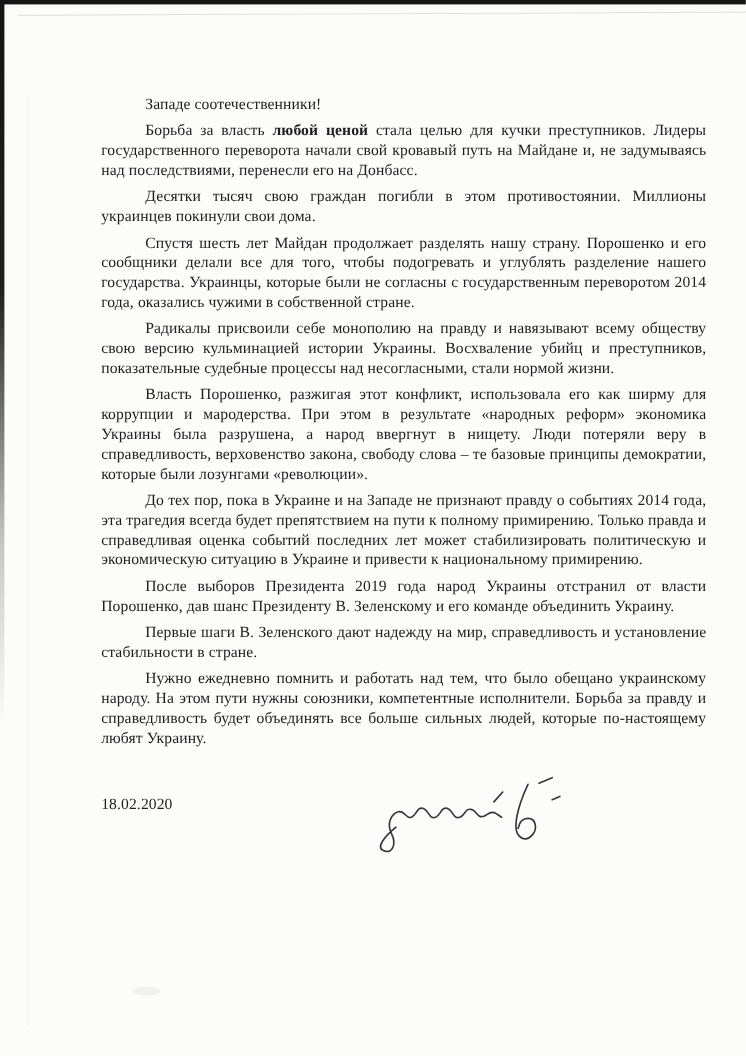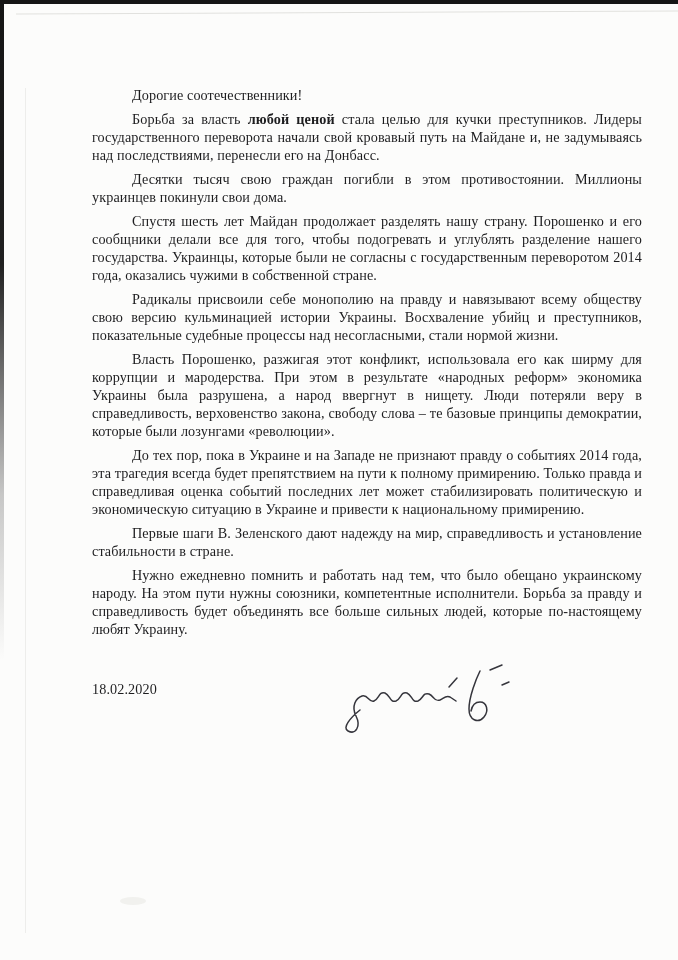--- a/index.html
+++ b/index.html
@@ -111,29 +111,30 @@
 <div class="paper">
 
   <div class="edge-top"></div>
   <div class="edge-left"></div>
   <div class="scan-line-h"></div>
   <div class="scan-line-v"></div>
   <div class="smudge"></div>
 
   <div class="letter">
 
-    <p class="salutation">Дорогие соотечественники!</p>
+    <p class="salutation">Западе соотечественники!</p>
 
     <div id="paragraphs">
         <p><span>Борьба за власть </span><b>любой ценой</b><span> стала целью для кучки преступников. Лидеры государственного переворота начали свой кровавый путь на Майдане и, не задумываясь над последствиями, перенесли его на Донбасс.</span></p>
         <p><span>Десятки тысяч свою граждан погибли в этом противостоянии. Миллионы украинцев покинули свои дома.</span></p>
         <p><span>Спустя шесть лет Майдан продолжает разделять нашу страну. Порошенко и его сообщники делали все для того, чтобы подогревать и углублять разделение нашего государства. Украинцы, которые были не согласны с государственным переворотом 2014 года, оказались чужими в собственной стране.</span></p>
         <p><span>Радикалы присвоили себе монополию на правду и навязывают всему обществу свою версию кульминацией истории Украины. Восхваление убийц и преступников, показательные судебные процессы над несогласными, стали нормой жизни.</span></p>
         <p><span>Власть Порошенко, разжигая этот конфликт, использовала его как ширму для коррупции и мародерства. При этом в результате «народных реформ» экономика Украины была разрушена, а народ ввергнут в нищету. Люди потеряли веру в справедливость, верховенство закона, свободу слова – те базовые принципы демократии, которые были лозунгами «революции».</span></p>
         <p><span>До тех пор, пока в Украине и на Западе не признают правду о событиях 2014 года, эта трагедия всегда будет препятствием на пути к полному примирению. Только правда и справедливая оценка событий последних лет может стабилизировать политическую и экономическую ситуацию в Украине и привести к национальному примирению.</span></p>
+        <p><span>После выборов Президента 2019 года народ Украины отстранил от власти Порошенко, дав шанс Президенту В. Зеленскому и его команде объединить Украину.</span></p>
         <p><span>Первые шаги В. Зеленского дают надежду на мир, справедливость и установление стабильности в стране.</span></p>
         <p><span>Нужно ежедневно помнить и работать над тем, что было обещано украинскому народу. На этом пути нужны союзники, компетентные исполнители. Борьба за правду и справедливость будет объединять все больше сильных людей, которые по-настоящему любят Украину.</span></p>
       </div>
 
     <div class="footer">
       <span class="date">18.02.2020</span>
       <svg class="signature" viewBox="0 0 186 84" xmlns="http://www.w3.org/2000/svg" aria-hidden="true">
         <path d="M30,52 C20,60 12,70 18,73 C26,77 31,68 26,58 C21,48 26,40 32,38 C38,36 39,45 44,43 C49,41 49,33 55,35 C60,37 60,45 66,43 C71,41 71,33 77,35 C82,37 82,45 88,43 C93,41 93,34 99,36 C104,38 104,44 110,42 C114,40 116,37 120,39 L126,43"></path>
         <path d="M119,29 L127,20"></path>
         <path d="M150,13 C146,21 139,39 139,51 C139,62 148,66 154,59 C159,53 157,44 150,44 C145,44 142,48 141,53"></path>

